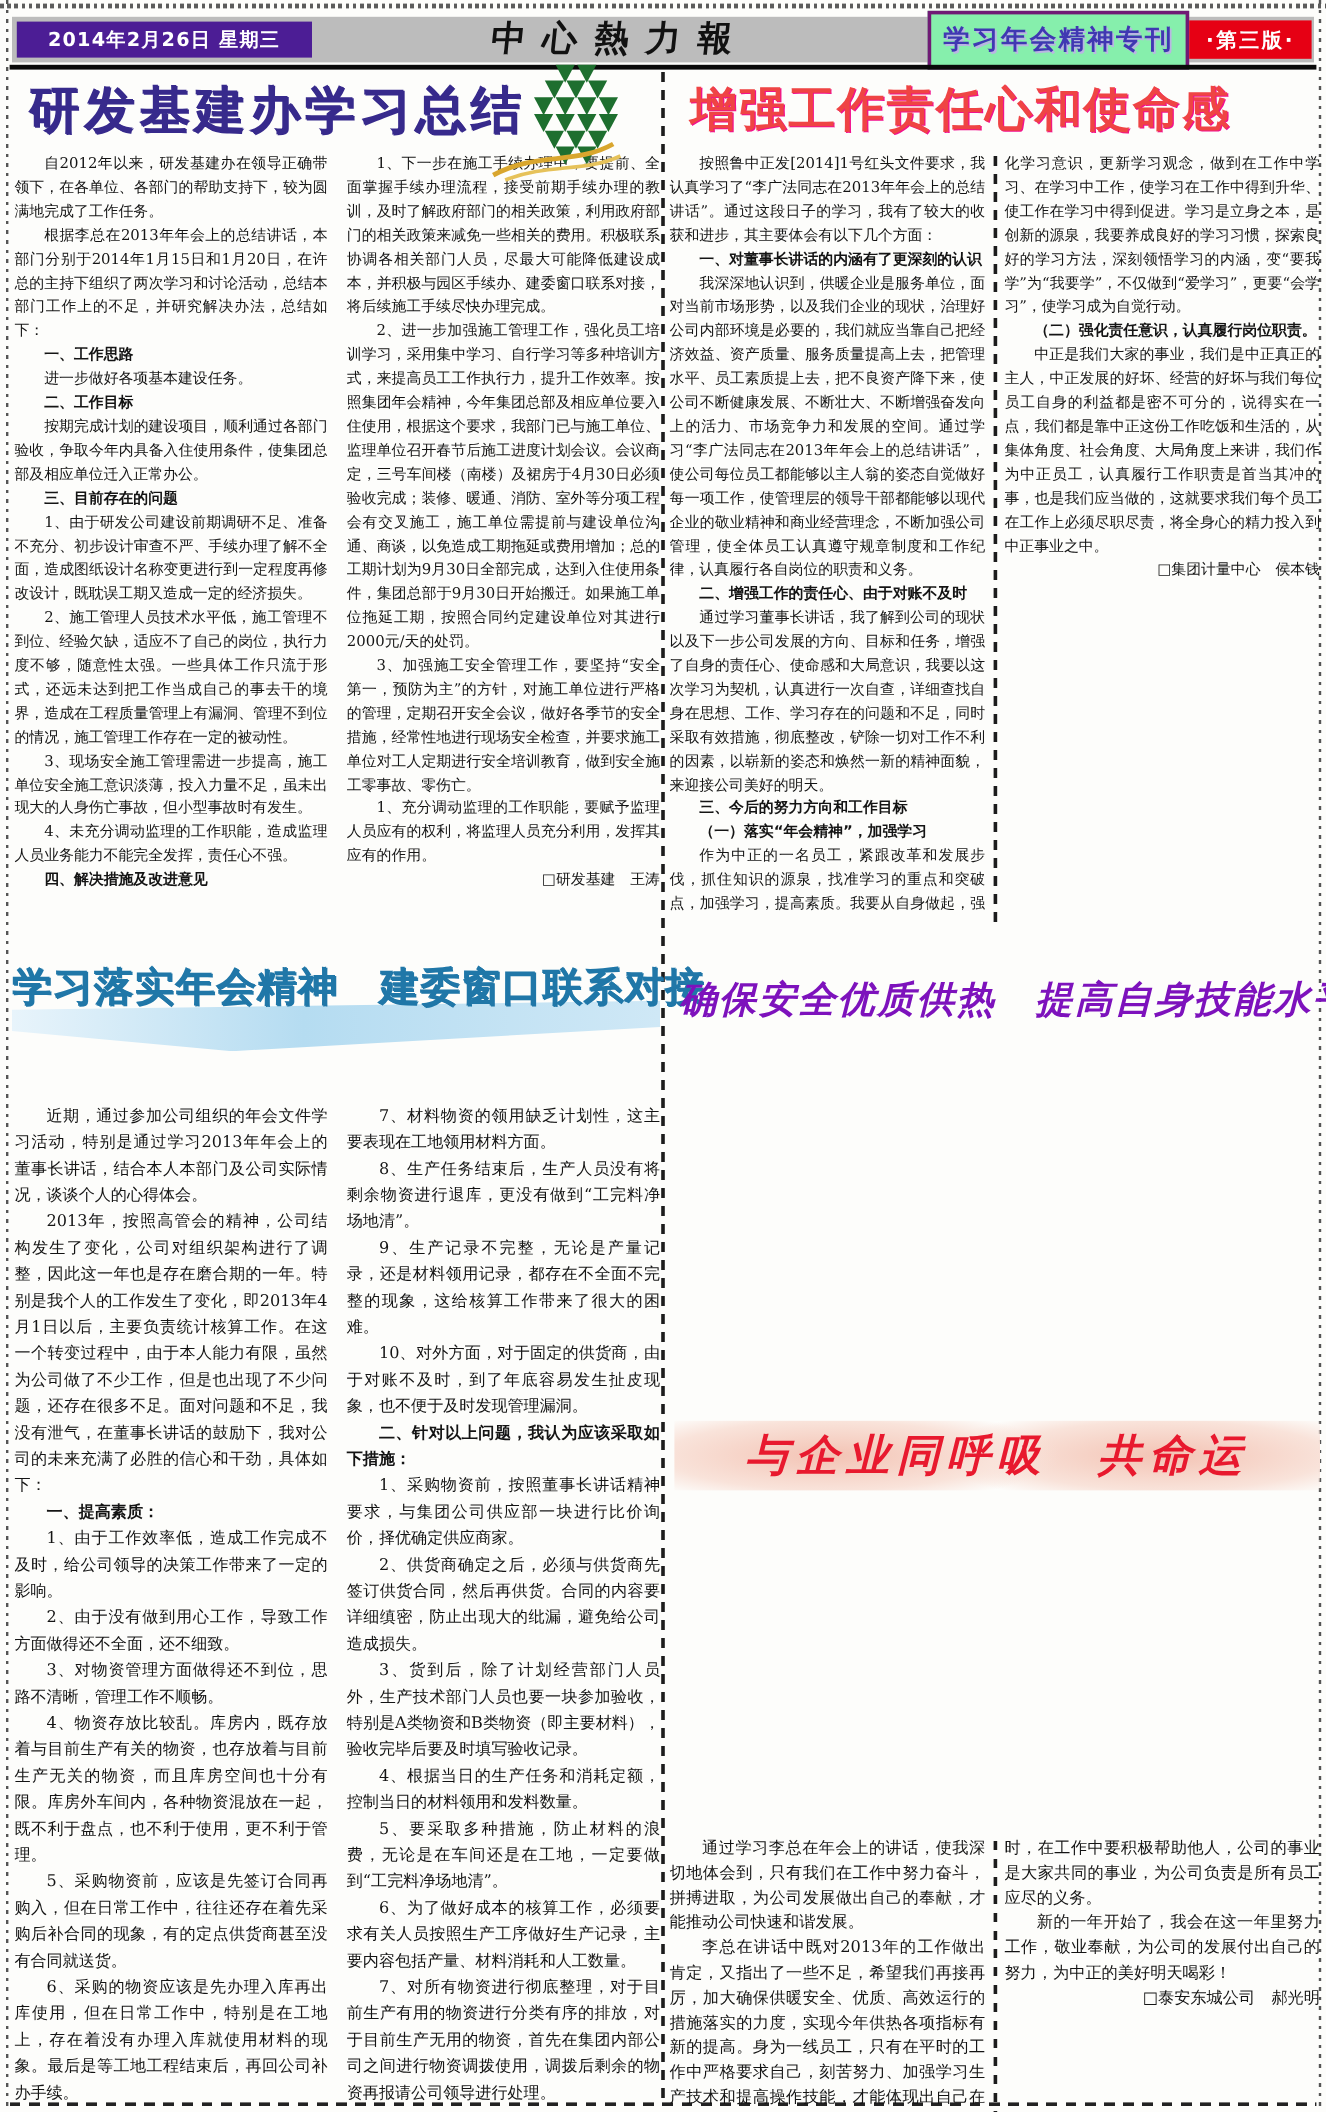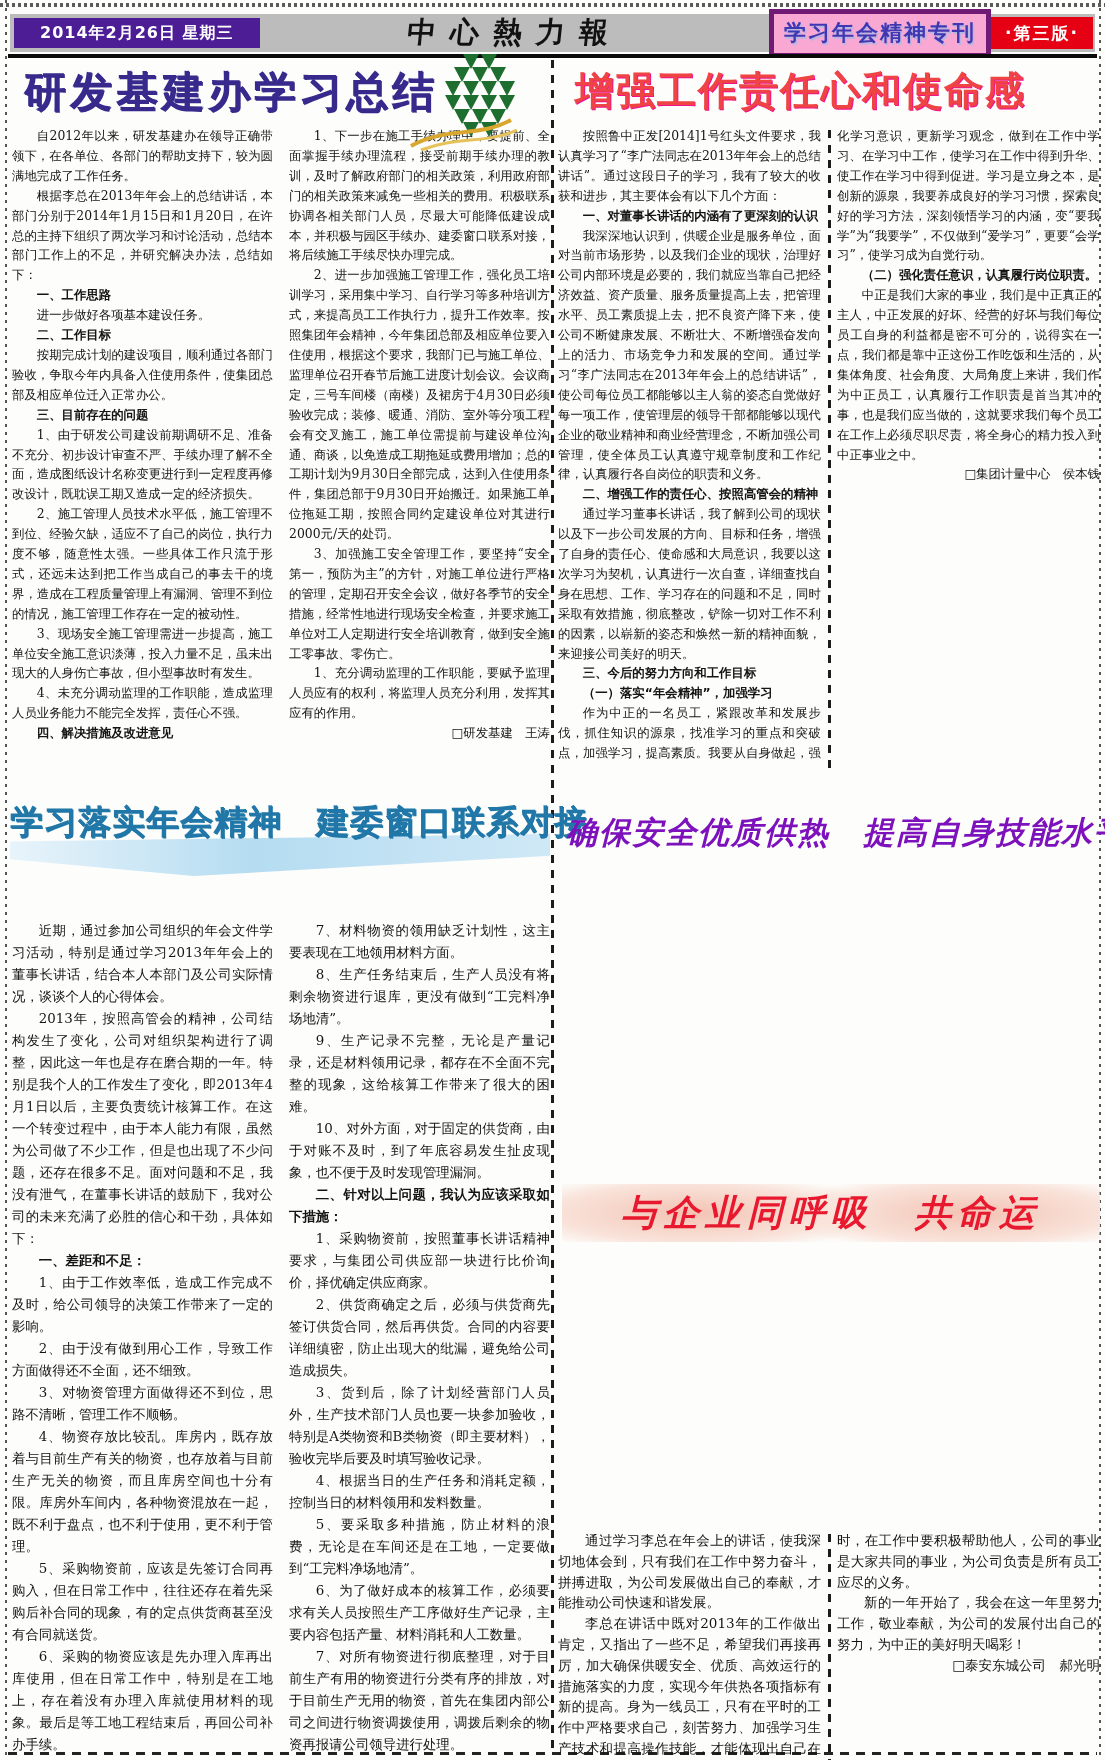--- a/index.html
+++ b/index.html
@@ -21,22 +21,22 @@
 
   
   .masthead { position:absolute; top:14px; left:10px; right:10px; height:38px;
               background:#bcbcbc; display:flex; align-items:center; }
   .date-box { background:#4c1d95; color:#fff; height:30px; margin-left:4px; padding:0 26px;
               display:flex; align-items:center; font-family:"DejaVu Sans",sans-serif;
               font-size:16px; font-weight:bold; letter-spacing:1px; }
   .paper-title { flex:1; text-align:center; font-size:29px; font-weight:bold; color:#111;
                  letter-spacing:14px; transform:skewX(-6deg);
                  font-family:"DejaVu Serif",serif; }
-  .special-box { background:#f9a8d4; height:49px; padding:0 10px; display:flex; align-items:center;
-                 border:5px solid #701a75; }
+  .special-box { background:#86efac; height:49px; padding:0 10px; display:flex; align-items:center;
+                 border:3px solid #701a75; }
   .special-label { color:#4038b2; font-family:"DejaVu Sans",sans-serif; font-size:22px; font-weight:900;
                    letter-spacing:2px; text-shadow:1.5px 1.5px 0 #b9b6e2; }
   .page-box { background:#e60014; color:#fff; height:32px; margin-right:2px; padding:0 14px;
               display:flex; align-items:center; font-size:17px; font-weight:bold;
               font-family:"DejaVu Sans",sans-serif; letter-spacing:2px; }
   .black-rule { position:absolute; top:54px; left:8px; right:8px; height:4px; background:#0a0a0a; }
 
   
   .center-divider { position:absolute; top:60px; bottom:8px; left:551px; width:3px;
                     background:repeating-linear-gradient(180deg,#1c1c1c 0 8px,transparent 8px 15px); }
@@ -156,40 +156,40 @@
       </div>
   </div>
 
   <div class="title-c">增强工作责任心和使命感</div>
   <div class="body-block body-c rel">
     <div class="col-rule"></div>
     <div class="cols">
         <p>按照鲁中正发[2014]1号红头文件要求，我认真学习了“李广法同志在2013年年会上的总结讲话”。通过这段日子的学习，我有了较大的收获和进步，其主要体会有以下几个方面：</p>
         <p class="sub">一、对董事长讲话的内涵有了更深刻的认识</p>
         <p>我深深地认识到，供暖企业是服务单位，面对当前市场形势，以及我们企业的现状，治理好公司内部环境是必要的，我们就应当靠自己把经济效益、资产质量、服务质量提高上去，把管理水平、员工素质提上去，把不良资产降下来，使公司不断健康发展、不断壮大、不断增强奋发向上的活力、市场竞争力和发展的空间。通过学习“李广法同志在2013年年会上的总结讲话”，使公司每位员工都能够以主人翁的姿态自觉做好每一项工作，使管理层的领导干部都能够以现代企业的敬业精神和商业经营理念，不断加强公司管理，使全体员工认真遵守规章制度和工作纪律，认真履行各自岗位的职责和义务。</p>
-        <p class="sub">二、增强工作的责任心、按照高管会的精神</p>
+        <p class="sub">二、增强工作的责任心、由于对账不及时</p>
         <p>通过学习董事长讲话，我了解到公司的现状以及下一步公司发展的方向、目标和任务，增强了自身的责任心、使命感和大局意识，我要以这次学习为契机，认真进行一次自查，详细查找自身在思想、工作、学习存在的问题和不足，同时采取有效措施，彻底整改，铲除一切对工作不利的因素，以崭新的姿态和焕然一新的精神面貌，来迎接公司美好的明天。</p>
         <p class="sub">三、今后的努力方向和工作目标</p>
         <p class="sub">（一）落实“年会精神”，加强学习</p>
         <p>作为中正的一名员工，紧跟改革和发展步伐，抓住知识的源泉，找准学习的重点和突破点，加强学习，提高素质。我要从自身做起，强化学习意识，更新学习观念，做到在工作中学习、在学习中工作，使学习在工作中得到升华、使工作在学习中得到促进。学习是立身之本，是创新的源泉，我要养成良好的学习习惯，探索良好的学习方法，深刻领悟学习的内涵，变“要我学”为“我要学”，不仅做到“爱学习”，更要“会学习”，使学习成为自觉行动。</p>
         <p class="sub">（二）强化责任意识，认真履行岗位职责。</p>
         <p>中正是我们大家的事业，我们是中正真正的主人，中正发展的好坏、经营的好坏与我们每位员工自身的利益都是密不可分的，说得实在一点，我们都是靠中正这份工作吃饭和生活的，从集体角度、社会角度、大局角度上来讲，我们作为中正员工，认真履行工作职责是首当其冲的事，也是我们应当做的，这就要求我们每个员工在工作上必须尽职尽责，将全身心的精力投入到中正事业之中。</p>
         <p class="sig">□集团计量中心　侯本钱</p>
       </div>
   </div>
 
   <div class="title-b-wrap">
     <div class="b-swoosh"></div>
     <div class="title-b"><span>学习落实年会精神</span>　<span>建委窗口联系对接</span></div>
   </div>
   <div class="body-block body-b">
     <div class="cols">
         <p>近期，通过参加公司组织的年会文件学习活动，特别是通过学习2013年年会上的董事长讲话，结合本人本部门及公司实际情况，谈谈个人的心得体会。</p>
         <p>2013年，按照高管会的精神，公司结构发生了变化，公司对组织架构进行了调整，因此这一年也是存在磨合期的一年。特别是我个人的工作发生了变化，即2013年4月1日以后，主要负责统计核算工作。在这一个转变过程中，由于本人能力有限，虽然为公司做了不少工作，但是也出现了不少问题，还存在很多不足。面对问题和不足，我没有泄气，在董事长讲话的鼓励下，我对公司的未来充满了必胜的信心和干劲，具体如下：</p>
-        <p class="sub">一、差距和不足：</p>
+        <p class="sub">一、提高素质：</p>
         <p>1、由于工作效率低，造成工作完成不及时，给公司领导的决策工作带来了一定的影响。</p>
         <p>2、由于没有做到用心工作，导致工作方面做得还不全面，还不细致。</p>
         <p>3、对物资管理方面做得还不到位，思路不清晰，管理工作不顺畅。</p>
         <p>4、物资存放比较乱。库房内，既存放着与目前生产有关的物资，也存放着与目前生产无关的物资，而且库房空间也十分有限。库房外车间内，各种物资混放在一起，既不利于盘点，也不利于使用，更不利于管理。</p>
         <p>5、采购物资前，应该是先签订合同再购入，但在日常工作中，往往还存在着先采购后补合同的现象，有的定点供货商甚至没有合同就送货。</p>
         <p>6、采购的物资应该是先办理入库再出库使用，但在日常工作中，特别是在工地上，存在着没有办理入库就使用材料的现象。最后是等工地工程结束后，再回公司补办手续。</p>
         <p>7、材料物资的领用缺乏计划性，这主要表现在工地领用材料方面。</p>
         <p>8、生产任务结束后，生产人员没有将剩余物资进行退库，更没有做到“工完料净场地清”。</p>
         <p>9、生产记录不完整，无论是产量记录，还是材料领用记录，都存在不全面不完整的现象，这给核算工作带来了很大的困难。</p>
         <p>10、对外方面，对于固定的供货商，由于对账不及时，到了年底容易发生扯皮现象，也不便于及时发现管理漏洞。</p>

